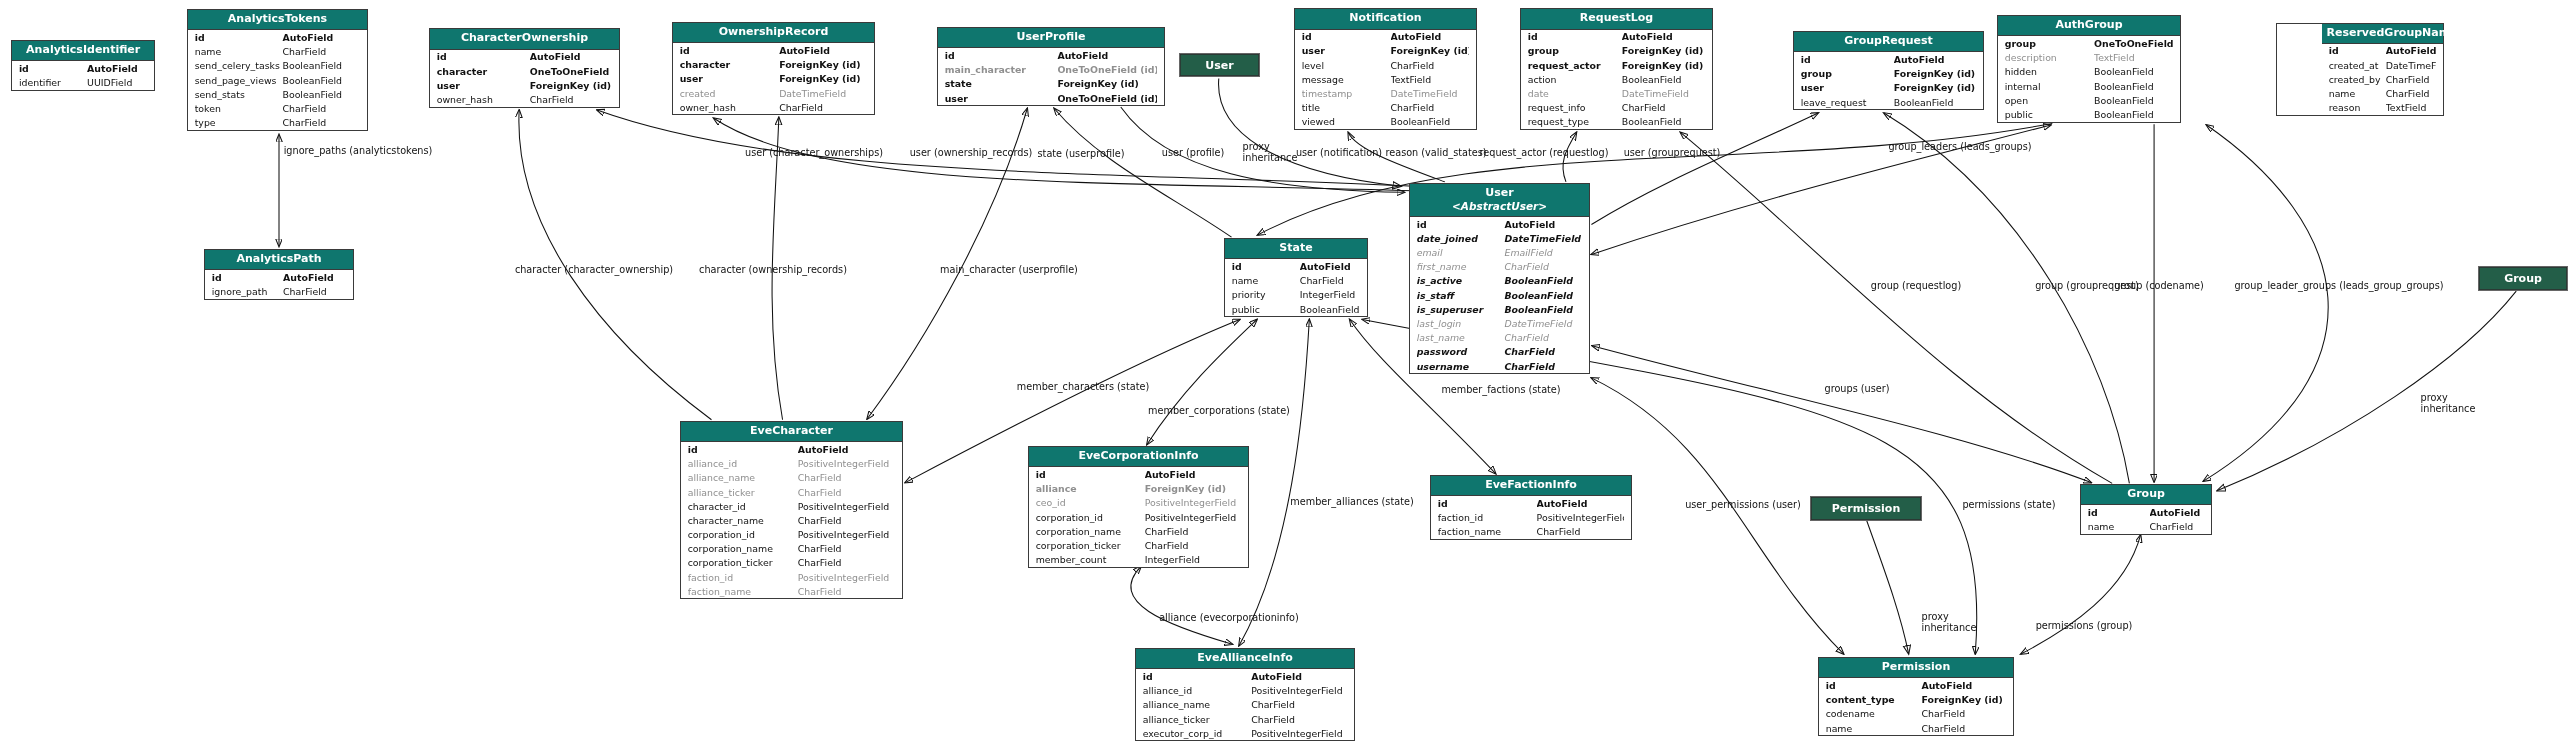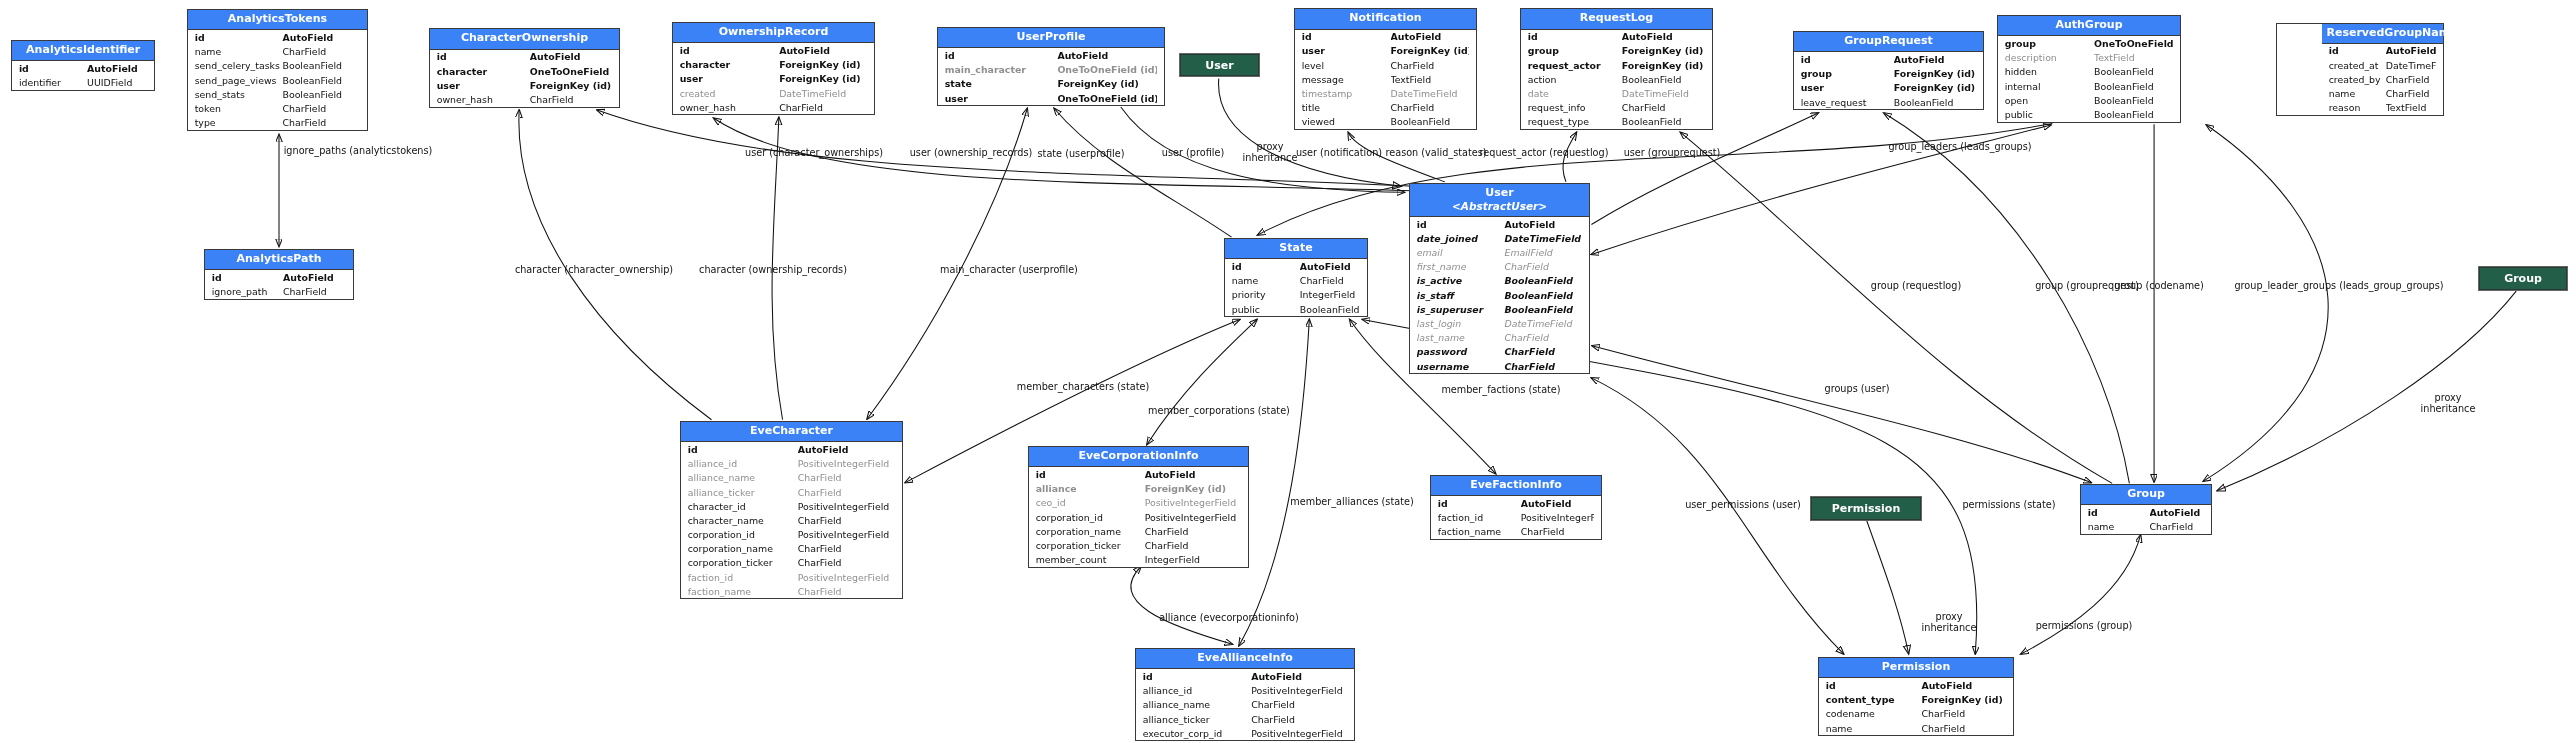--- a/index.html
+++ b/index.html
@@ -1,33 +1,33 @@
 <!DOCTYPE html>
 <html style="font-size:12px"><head>
 <meta charset="utf-8">
 <style>
   html,body{margin:0;padding:0;background:#ffffff;}
   #canvas{position:relative;width:2576px;height:743px;background:#ffffff;overflow:hidden;
           font-family:"DejaVu Sans","Liberation Sans",sans-serif;}
   svg.edges{position:absolute;left:0;top:0;width:2576px;height:743px;pointer-events:none;}
   svg.edges path{fill:none;stroke:#111111;stroke-width:1.4;}
   .model{position:absolute;background:#ffffff;border:1.5px solid #3a3a3a;box-sizing:border-box;}
-  .mtitle{background:#3b82f6;color:#ffffff;font-weight:bold;font-size:11px;text-align:center;
+  .mtitle{background:#0f766e;color:#ffffff;font-weight:bold;font-size:11px;text-align:center;
           padding:3px 4.5px 3.7px 4.5px;border-bottom:1.5px solid #3a3a3a;line-height:12.7px;}
   .mtitle .stereo{font-style:italic;font-size:10.5px;display:block;}
   .mrow{display:flex;align-items:center;height:14.2px;font-size:9.4px;padding:0 6.7px;color:#111;}
   .mrow .fn{flex:1;white-space:nowrap;overflow:hidden;}
   .mrow .ft{width:47%;white-space:nowrap;overflow:hidden;}
   .st-b{font-weight:bold;}
   .st-g{color:#8f8f8f;}
   .st-i{font-style:italic;}
   .proxy{position:absolute;background:#235e48;color:#ffffff;font-weight:bold;font-size:11px;
          display:flex;align-items:center;justify-content:center;border:1.5px solid #666;
          box-shadow:0 0 0 0.7px #2e2e2e inset;box-sizing:border-box;}
-  .elabel{position:absolute;font-size:9.7px;color:#111;white-space:pre;text-align:center;
+  .elabel{position:absolute;font-size:9.7px;color:#111;white-space:pre;text-align:left;
           transform:translateX(-50%);line-height:11.2px;}
 </style>
 </head>
 <body>
 
 <div id="canvas">
   <svg class="edges" viewBox="0 0 3441 993" xmlns="http://www.w3.org/2000/svg">
     <defs>
       <marker id="arr" markerWidth="12" markerHeight="10" refX="10" refY="4.5" orient="auto-start-reverse" markerUnits="userSpaceOnUse">
         <path d="M0,0 L11,4.5 L0,9 z" fill="#111" stroke="none"></path>
@@ -449,21 +449,21 @@
       </div>
       <div class="mrow">
         <span class="fn ">corporation_ticker</span>
         <span class="ft ">CharField</span>
       </div>
       <div class="mrow">
         <span class="fn ">member_count</span>
         <span class="ft ">IntegerField</span>
       </div>
     </div>
-    <div class="model" style="left: 1430px; top: 475px; width: 172px;">
+    <div class="model" style="left: 1430px; top: 475px; width: 202px;">
       <div class="mtitle">EveFactionInfo</div>
       <div class="mrow">
         <span class="fn st-b">id</span>
         <span class="ft st-b">AutoField</span>
       </div>
       <div class="mrow">
         <span class="fn ">faction_id</span>
         <span class="ft ">PositiveIntegerField</span>
       </div>
       <div class="mrow">

